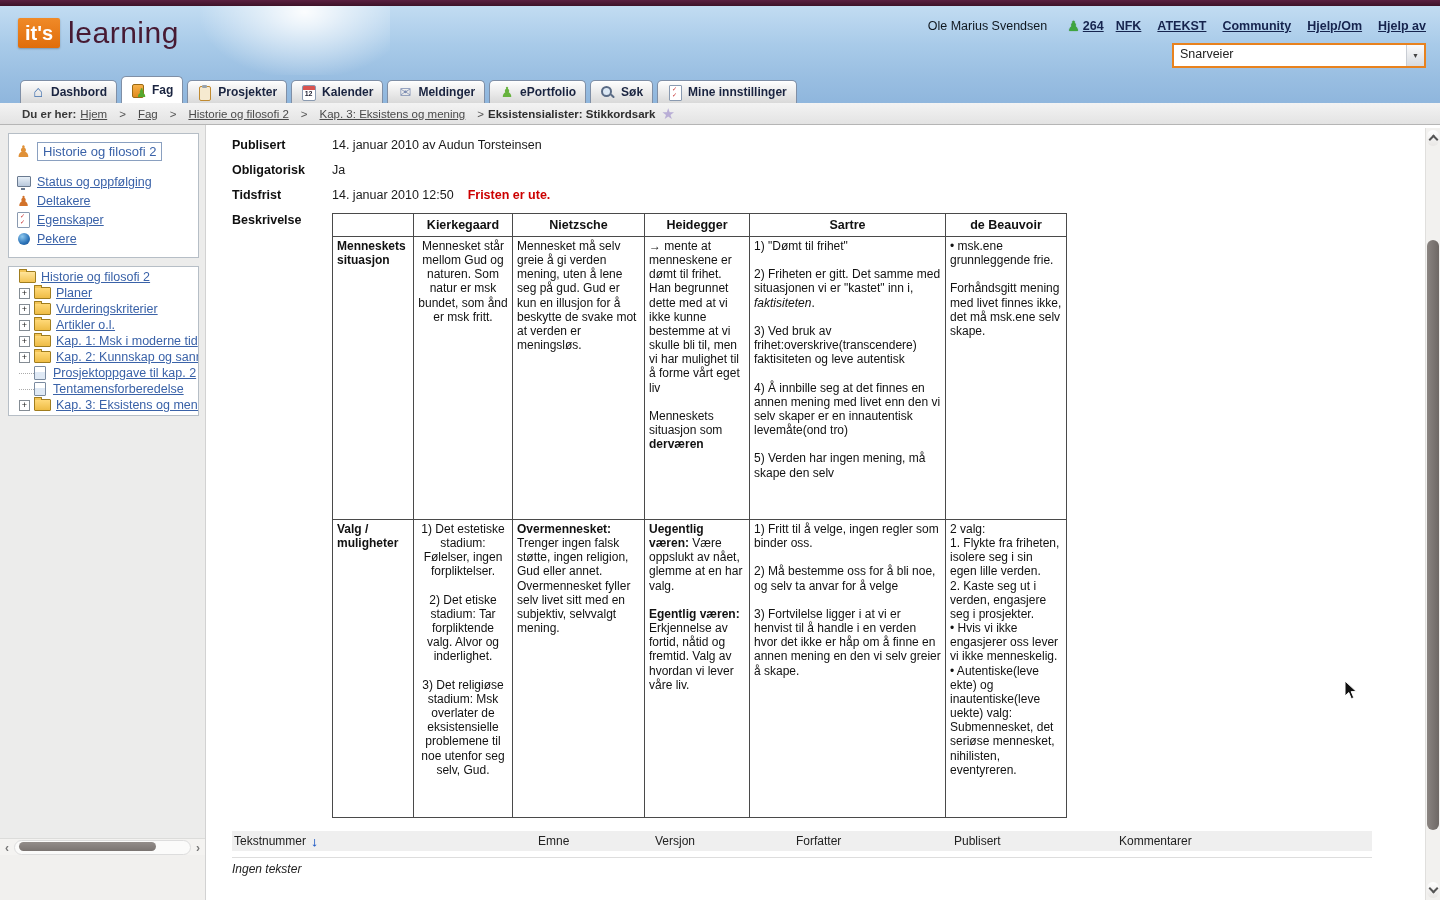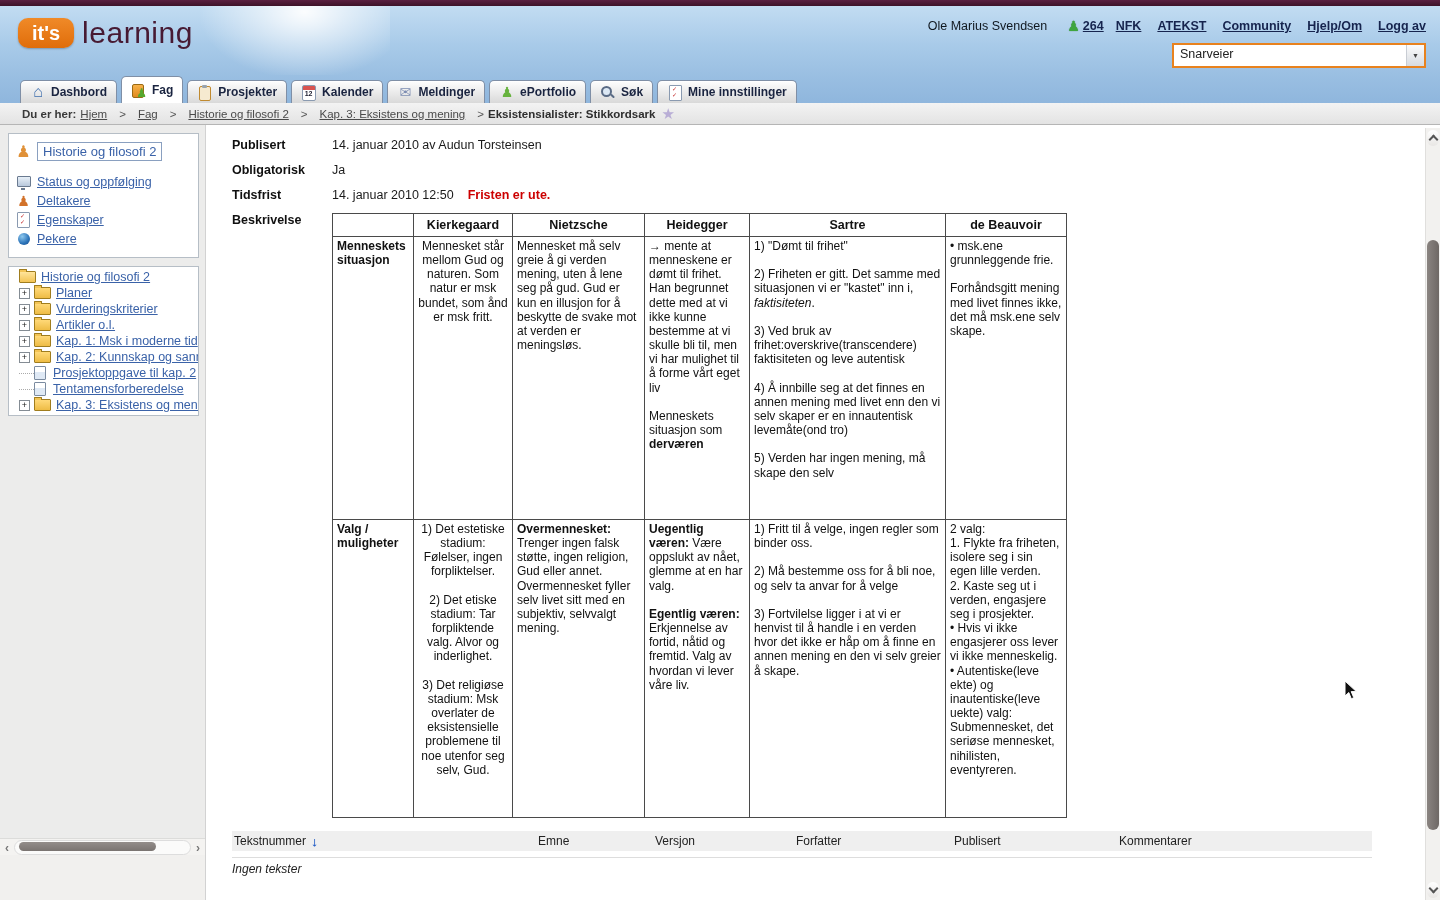--- a/index.html
+++ b/index.html
@@ -7,21 +7,21 @@
   .page{position:relative;width:1440px;height:900px;overflow:hidden;background:#fff;}
   a{cursor:pointer;}
 
   
   .topstrip{position:absolute;left:0;top:0;width:100%;height:6px;background:linear-gradient(#5a2040,#3d1228);}
   .header{position:absolute;left:0;top:6px;width:100%;height:69px;
     background:linear-gradient(180deg,#c2dcf2 0%,#a9cbe9 55%,#9abfe2 100%);}
   .sun{position:absolute;left:200px;top:0;width:190px;height:72px;pointer-events:none;
     background:radial-gradient(ellipse at 55% 8%,rgba(255,255,255,.95) 0%,rgba(255,255,255,.55) 28%,rgba(255,255,255,0) 72%);}
   .logo{position:absolute;left:18px;top:10px;display:flex;align-items:center;}
-  .logo-box{background:linear-gradient(#f08a28,#e06d0a);border-radius:10px;padding:5px 14px;color:#fff;font-weight:bold;font-size:20px;line-height:1;box-shadow:0 1px 2px rgba(0,0,0,.25);}
+  .logo-box{background:linear-gradient(#f08a28,#e06d0a);border-radius:2px;padding:5px 7px;color:#fff;font-weight:bold;font-size:20px;line-height:1;box-shadow:0 1px 2px rgba(0,0,0,.25);}
   .logo-word{margin-left:8px;font-size:30px;color:#471a33;letter-spacing:.5px;}
 
   .header-right{position:absolute;right:14px;top:12px;}
   .header-row1{display:flex;align-items:center;gap:12px;justify-content:flex-end;font-size:12.5px;}
   .user-name{color:#101820;margin-right:8px;}
   .msg-link{display:flex;align-items:center;gap:3px;text-decoration:none;}
   .msg-icon{color:#3fa53f;font-size:14px;text-shadow:0 0 1px #1f7a1f;font-style:normal;}
   .hlink,.msg-count{color:#16244e;font-weight:bold;text-decoration:underline;font-size:12.5px;}
   .shortcuts{margin-top:9px;width:250px;height:21px;background:#fff;border:2px solid #e8821e;display:flex;align-items:stretch;margin-left:auto;}
   .shortcuts-value{flex:1;font-size:12.5px;color:#222;padding:2px 6px;text-align:left;}
@@ -151,21 +151,21 @@
         <span class="user-name">Ole Marius Svendsen</span>
         <a class="msg-link">
           <i class="msg-icon">♟</i>
           <span class="msg-count">264</span>
         </a>
         <span style="display:flex;gap:16px;">
             <a class="hlink">NFK</a>
             <a class="hlink">ATEKST</a>
             <a class="hlink">Community</a>
             <a class="hlink">Hjelp/Om</a>
-            <a class="hlink">Logg av</a>
+            <a class="hlink">Hjelp av</a>
           </span>
       </div>
       <div class="shortcuts">
         <span class="shortcuts-value">Snarveier</span>
         <span class="dd-btn"></span>
       </div>
     </div>
   </div>
 
   <div class="tabbar">

